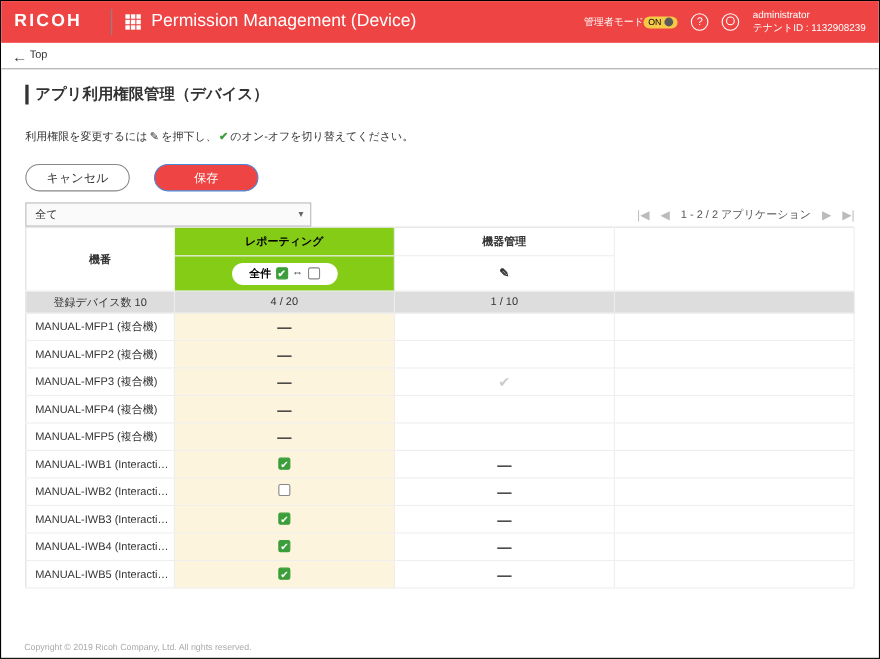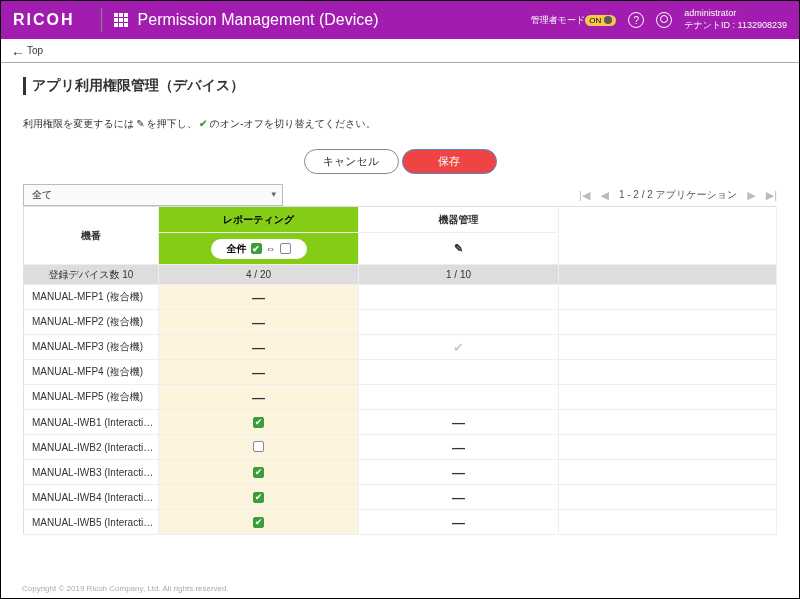--- a/index.html
+++ b/index.html
@@ -1,38 +1,38 @@
 <!DOCTYPE html>
 <html><head>
 <meta charset="utf-8">
 <style>
 *{box-sizing:border-box;margin:0;padding:0;font-family:"Meiryo","Hiragino Sans",Arial,sans-serif}
 body{background:#fff;width:800px;height:599px;overflow:hidden;font-size:11px;color:#333;border:1px solid #000}
-.header{background:#a21caf;color:#fff;height:38px;display:flex;align-items:center;padding:0 12px}
+.header{background:#ef4444;color:#fff;height:38px;display:flex;align-items:center;padding:0 12px}
 .brand{font-weight:bold;font-size:16px;letter-spacing:2px;margin-right:14px}
 .vsep{width:1px;height:24px;background:#888;margin:0 12px}
 .apps-icon{display:grid;grid-template-columns:repeat(3,4px);grid-template-rows:repeat(3,4px);gap:1px;margin-right:10px}
 .apps-icon span{background:#fff}
 .app-title{font-size:16px;font-weight:400}
 .header-right{margin-left:auto;display:flex;align-items:center;gap:12px}
 .mode{display:flex;flex-direction:row;align-items:center;font-size:9px}
 .toggle{background:#f7c948;border-radius:8px;padding:1px 4px;color:#000;font-size:8px;font-weight:normal;display:flex;align-items:center;gap:3px}
 .toggle::after{content:"";width:8px;height:8px;border-radius:50%;background:#5a5a5a}
 .help-icon{width:16px;height:16px;border:1.5px solid #fff;border-radius:50%;display:flex;align-items:center;justify-content:center;font-size:10px}
 .user-icon{width:16px;height:16px;border:1.5px solid #fff;border-radius:50%;display:flex;align-items:center;justify-content:center}
 .user-icon::before{content:"";width:6px;height:6px;border:1.5px solid #fff;border-radius:50%;position:relative;top:-1px}
 .user-info{font-size:9px;line-height:1.3}
 .back-bar{height:24px;display:flex;align-items:center;padding:0 10px;border-bottom:1px solid #a8a8a8;font-size:10px;background:#fff}
 .back-bar .arrow{font-size:14px;margin-right:2px}
 .content{padding:14px 22px 0}
 .page-title{border-left:3px solid #333;padding-left:6px;font-size:14px;font-weight:bold;margin-bottom:22px}
 .instruction{font-size:10px;margin-bottom:18px}
 .instruction .pen,.instruction .check{margin:0 2px}
 .check{color:#3b9e3b;font-weight:bold}
-.actions{display:flex;justify-content:center;gap:3px;margin-bottom:10px}
+.actions{display:flex;justify-content:flex-start;gap:22px;margin-bottom:10px}
 .btn{border-radius:14px;padding:4px 0;width:95px;text-align:center;font-size:11px;cursor:pointer}
 .btn-cancel{border:1px solid #888;background:#fff}
 .btn-save{background:#ef4444;color:#fff;border:1px solid #4b87d6}
 .tool-row{display:flex;align-items:center;margin-bottom:0}
 .filter{width:260px;height:22px;border:1px solid #bbb;background:#fafafa;display:flex;align-items:center;padding:0 8px;font-size:10px;position:relative}
 .filter::after{content:"▾";position:absolute;right:6px;top:4px;color:#666;font-size:9px}
 .pager{margin-left:auto;display:flex;align-items:center;gap:10px;font-size:10px;color:#555}
 .pager .nav{color:#bbb;cursor:pointer;font-size:11px}
 .table{border:1px solid #ddd;width:100%;border-collapse:collapse;table-layout:fixed}
 .table th,.table td{border-right:1px solid #eee;vertical-align:middle}

